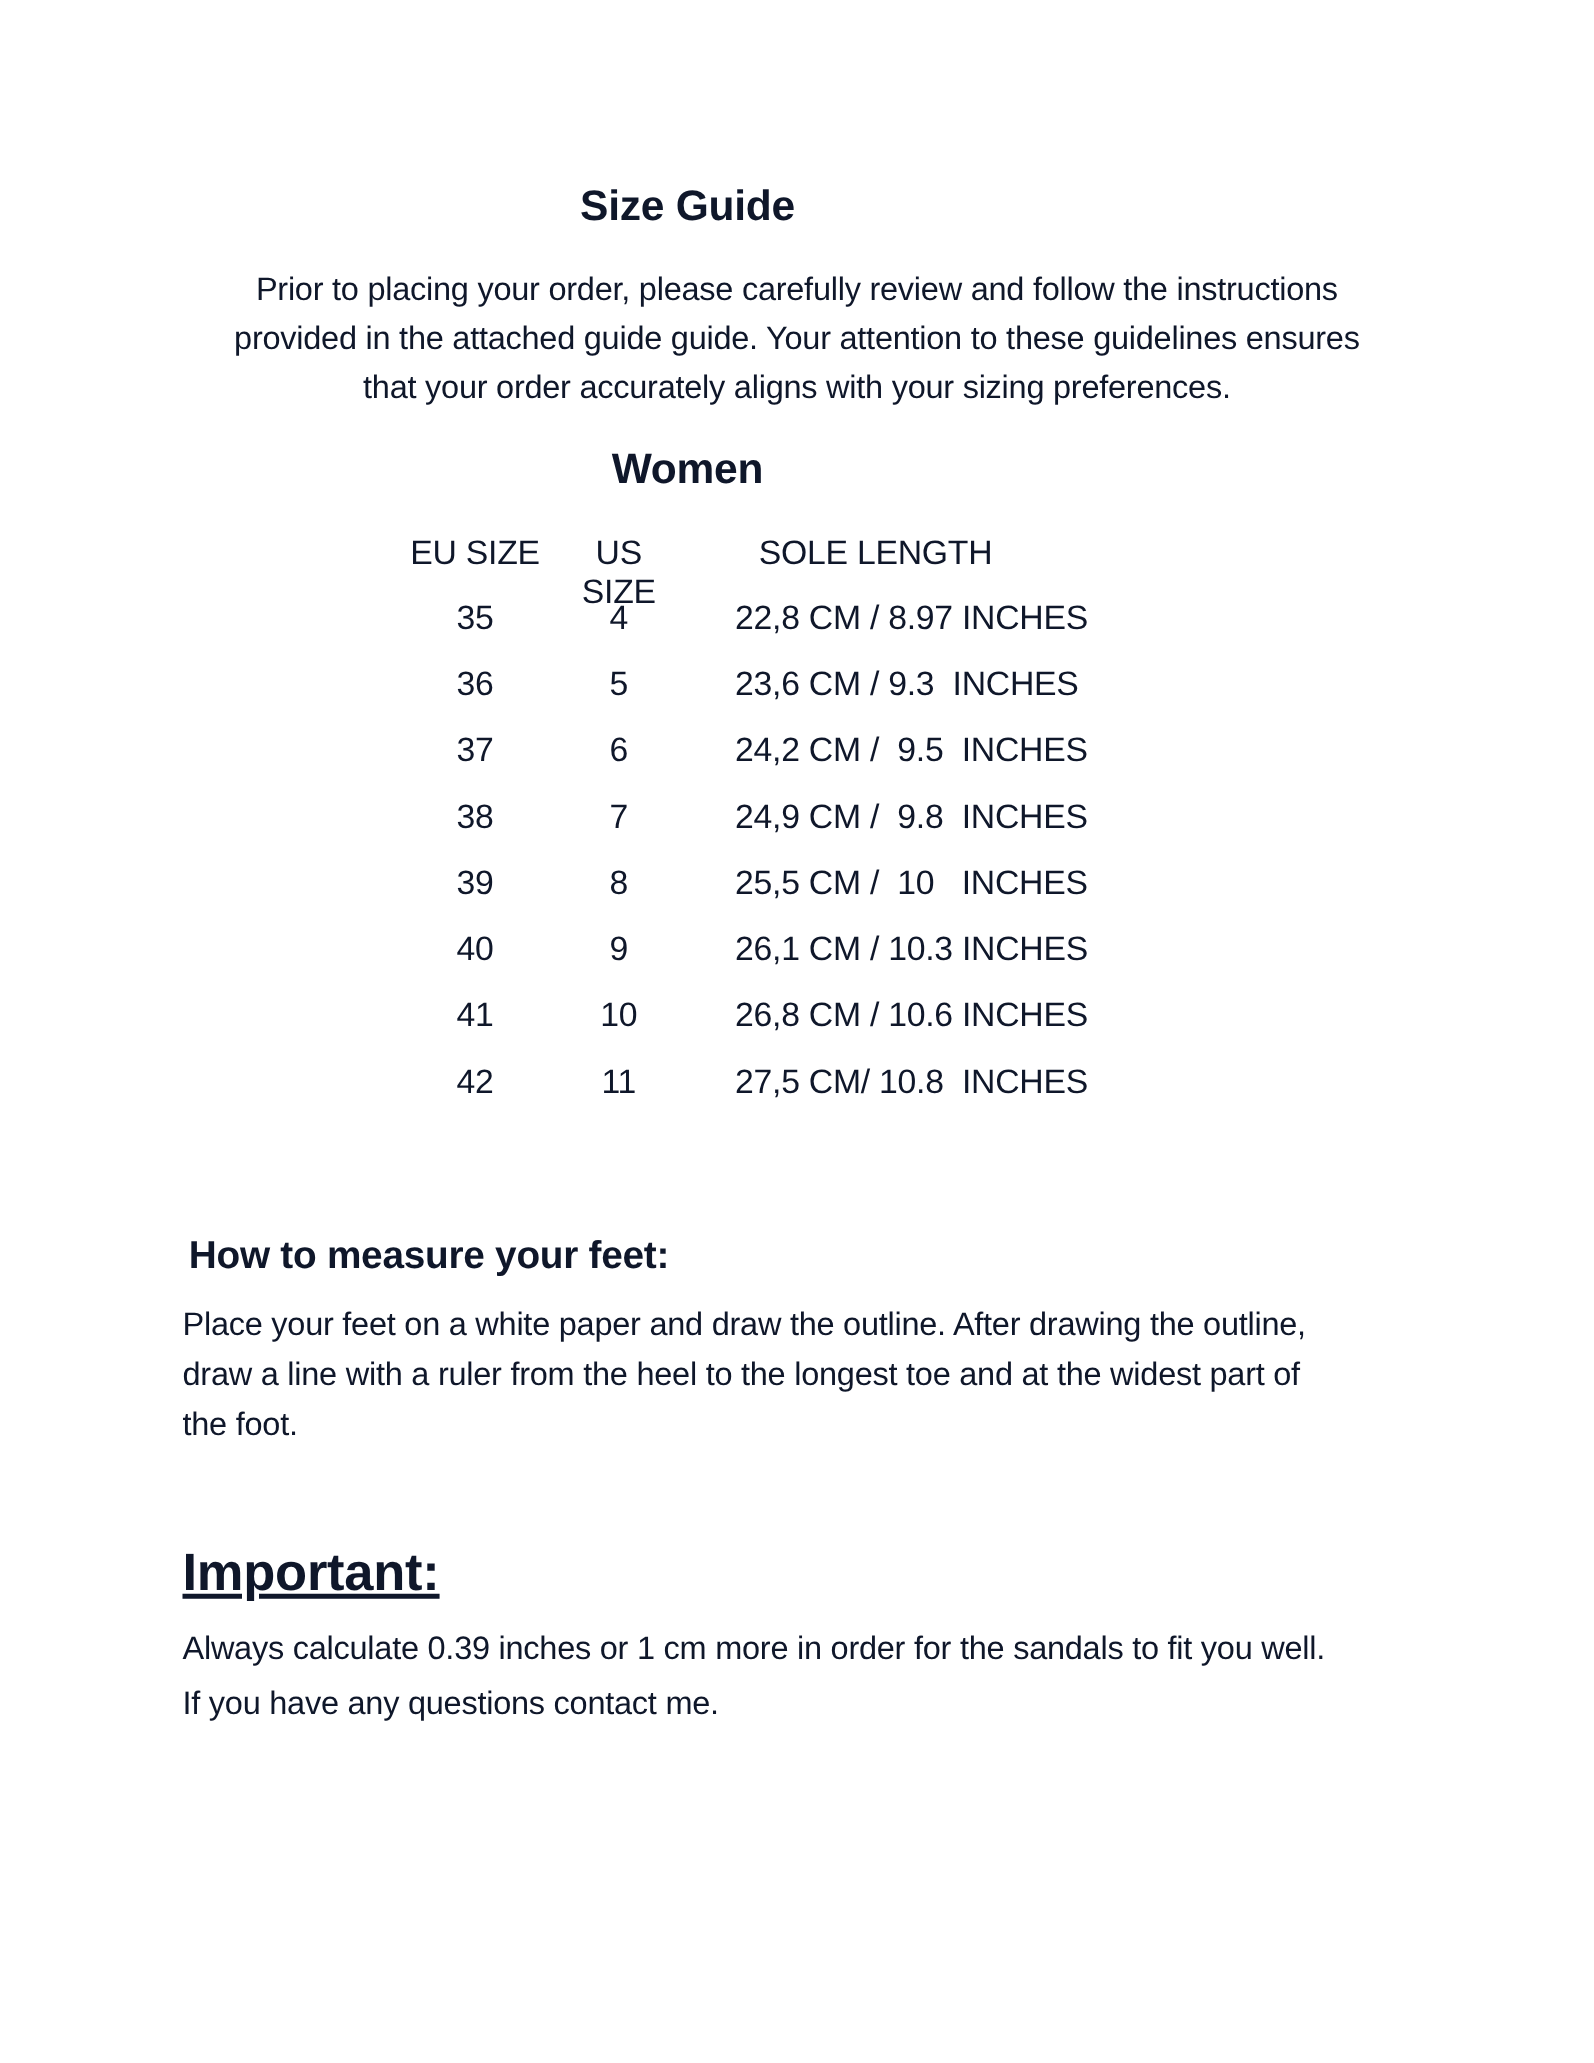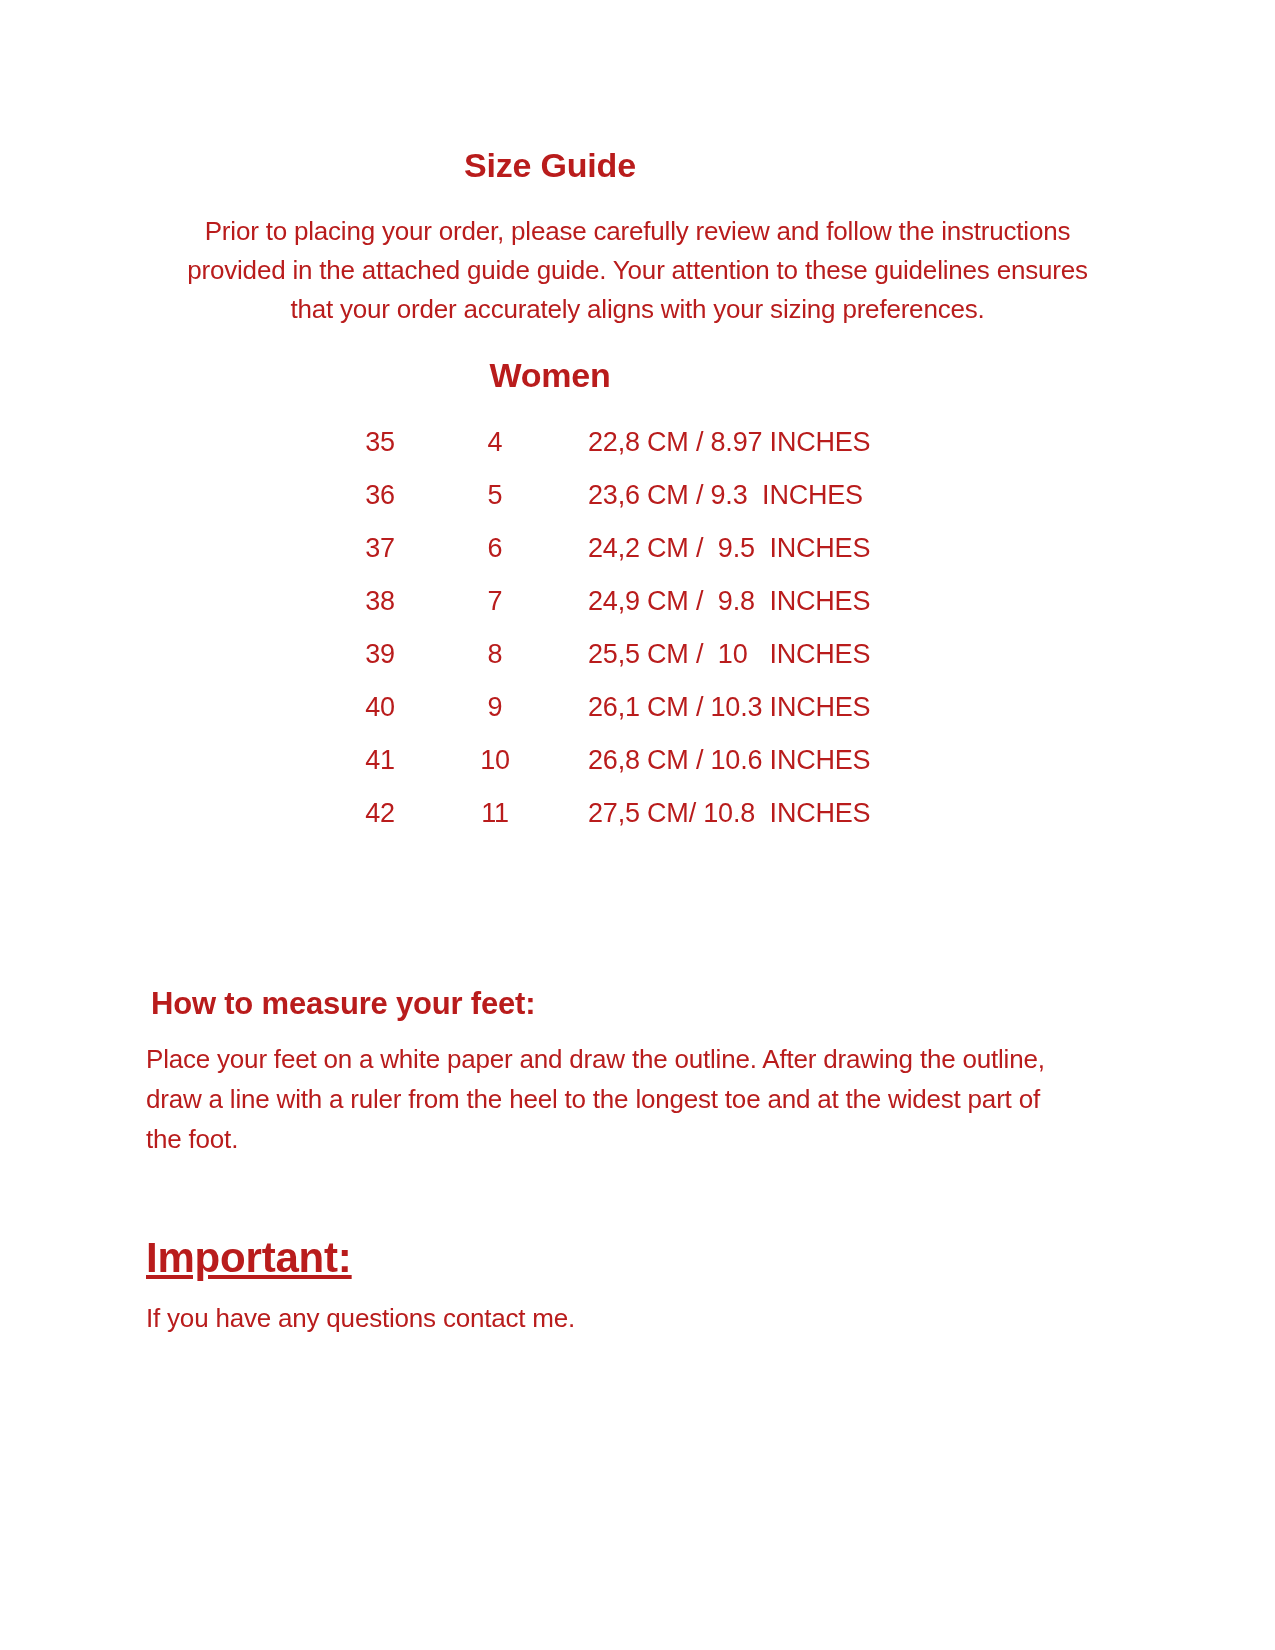--- a/index.html
+++ b/index.html
@@ -5,21 +5,21 @@
   html, body {
     margin: 0;
     padding: 0;
     background: #ffffff;
   }
   .page {
     position: relative;
     width: 1275px;
     height: 1650px;
     background: #ffffff;
-    color: #b91c1c;
+    color: #0f172a;
     font-family: "Liberation Sans", sans-serif;
     letter-spacing: -0.2px;
     overflow: hidden;
   }
   .abs { position: absolute; }
 
   .doc-title {
     top: 146px;
     left: 144px;
     width: 812px;
@@ -110,20 +110,25 @@
 
   <div class="abs intro">
     <div class="line">Prior to placing your order, please carefully review and follow the instructions</div>
     <div class="line">provided in the attached guide guide. Your attention to these guidelines ensures</div>
     <div class="line">that your order accurately aligns with your sizing preferences.</div>
   </div>
 
   <h2 class="abs women-heading" style="margin:0;">Women</h2>
 
   <div class="abs size-table">
+    <div class="t-row header">
+      <div class="eu">EU SIZE</div>
+      <div class="us">US SIZE</div>
+      <div class="sole">SOLE LENGTH</div>
+    </div>
     <div class="t-row">
       <div class="eu">35</div>
       <div class="us">4</div>
       <div class="sole">22,8 CM / 8.97 INCHES</div>
     </div>
     <div class="t-row">
       <div class="eu">36</div>
       <div class="us">5</div>
       <div class="sole">23,6 CM / 9.3  INCHES</div>
     </div>
@@ -163,16 +168,17 @@
 
   <div class="abs measure-para">
     <div class="line">Place your feet on a white paper and draw the outline. After drawing the outline,</div>
     <div class="line">draw a line with a ruler from the heel to the longest toe and at the widest part of</div>
     <div class="line">the foot.</div>
   </div>
 
   <h2 class="abs important-heading" style="margin:0;">Important:</h2>
 
   <div class="abs important-para">
+    <div class="line">Always calculate 0.39 inches or 1 cm more in order for the sandals to fit you well.</div>
     <div class="line">If you have any questions contact me.</div>
   </div>
 
 </div>
 
 </body></html>

